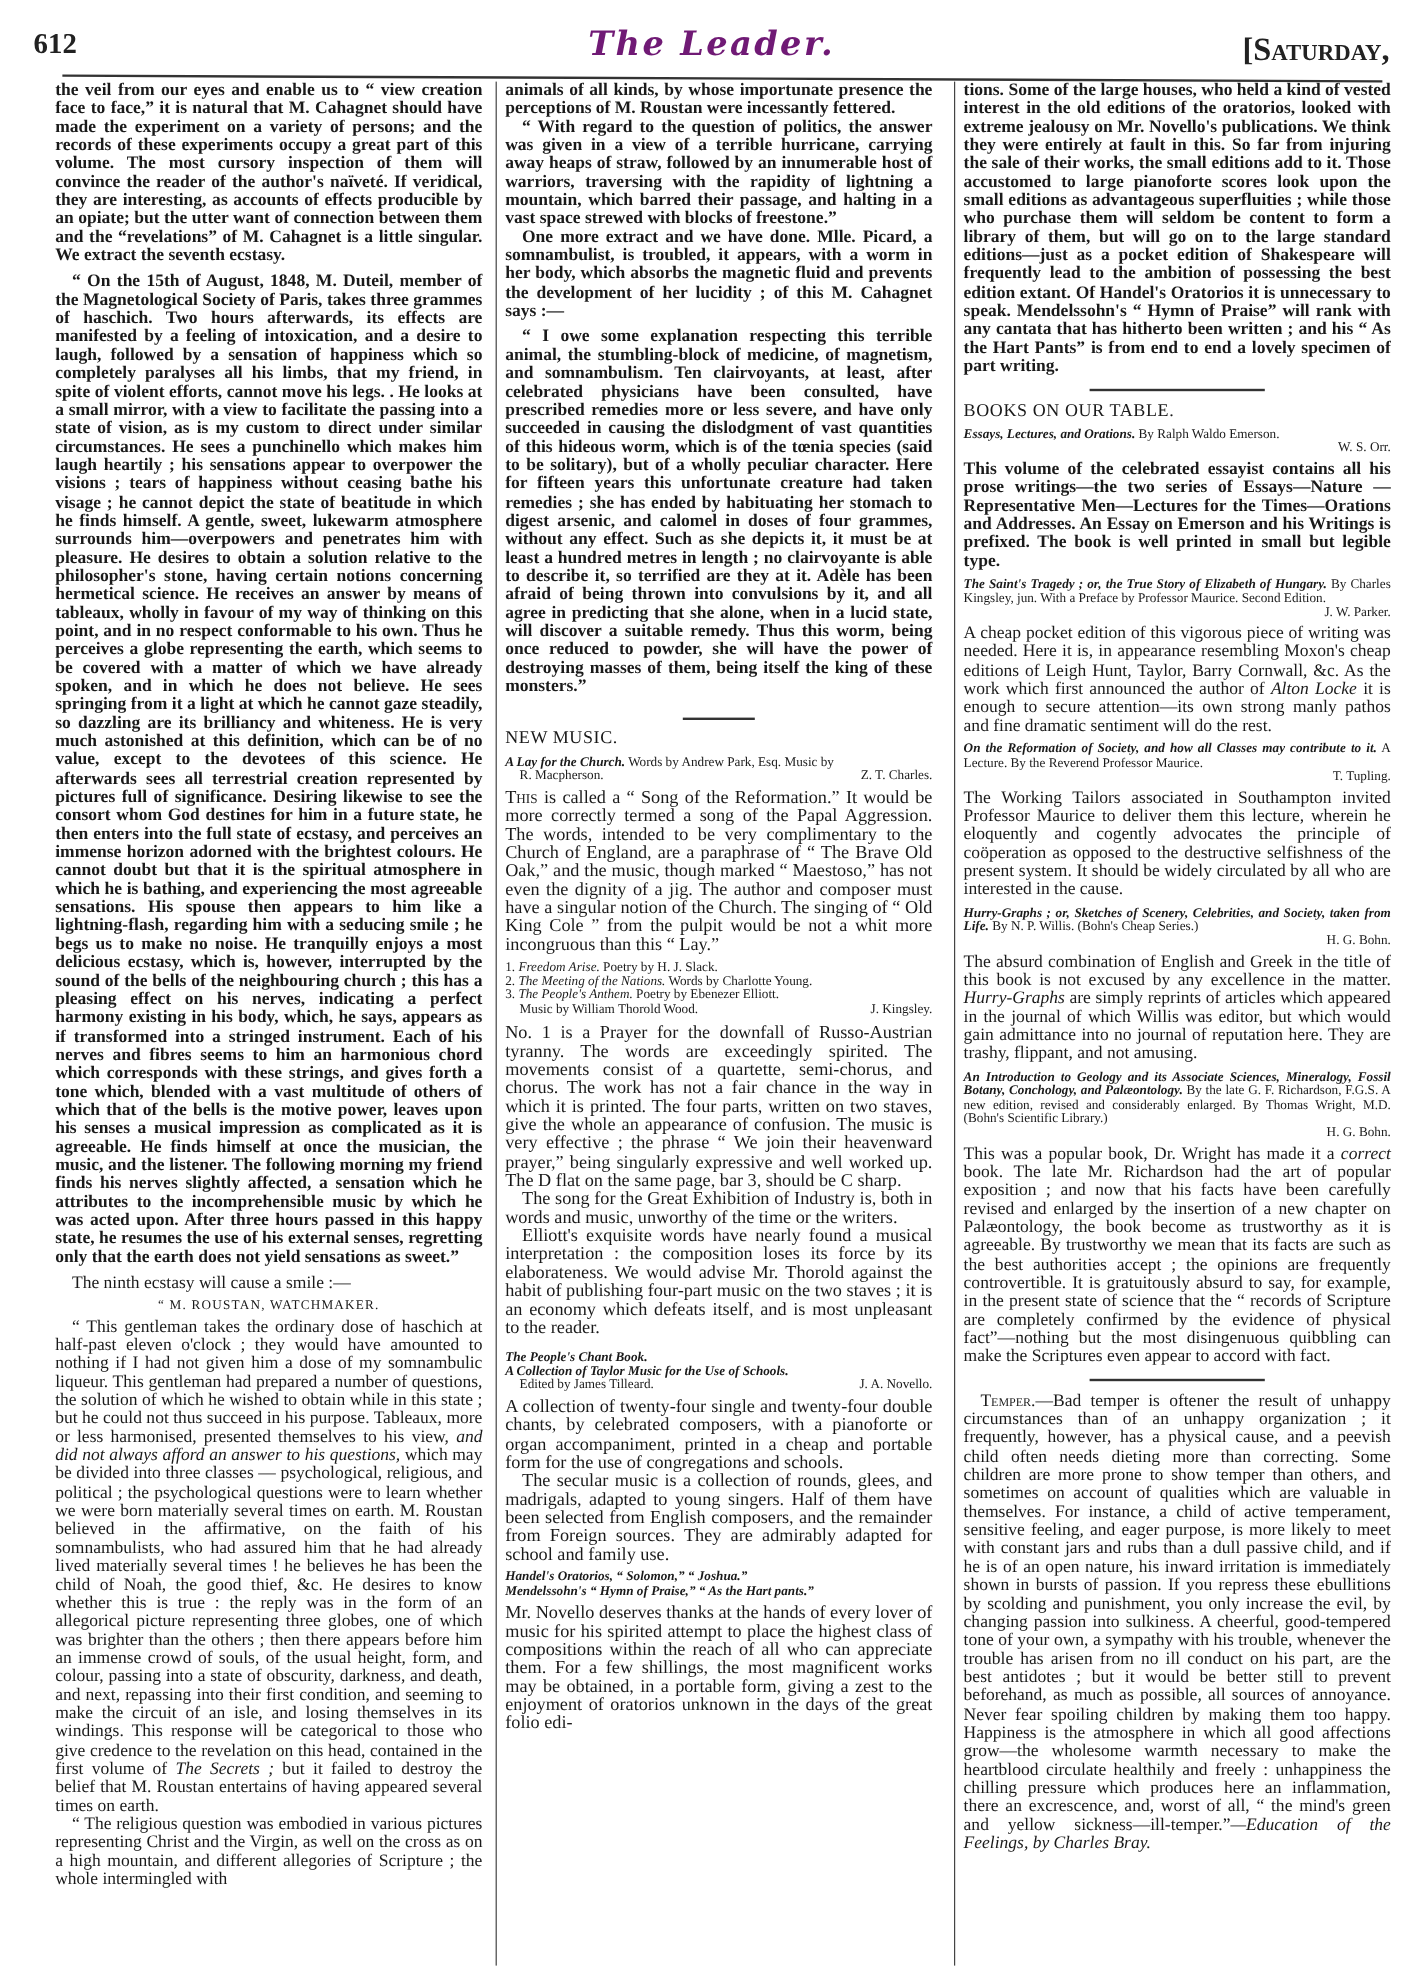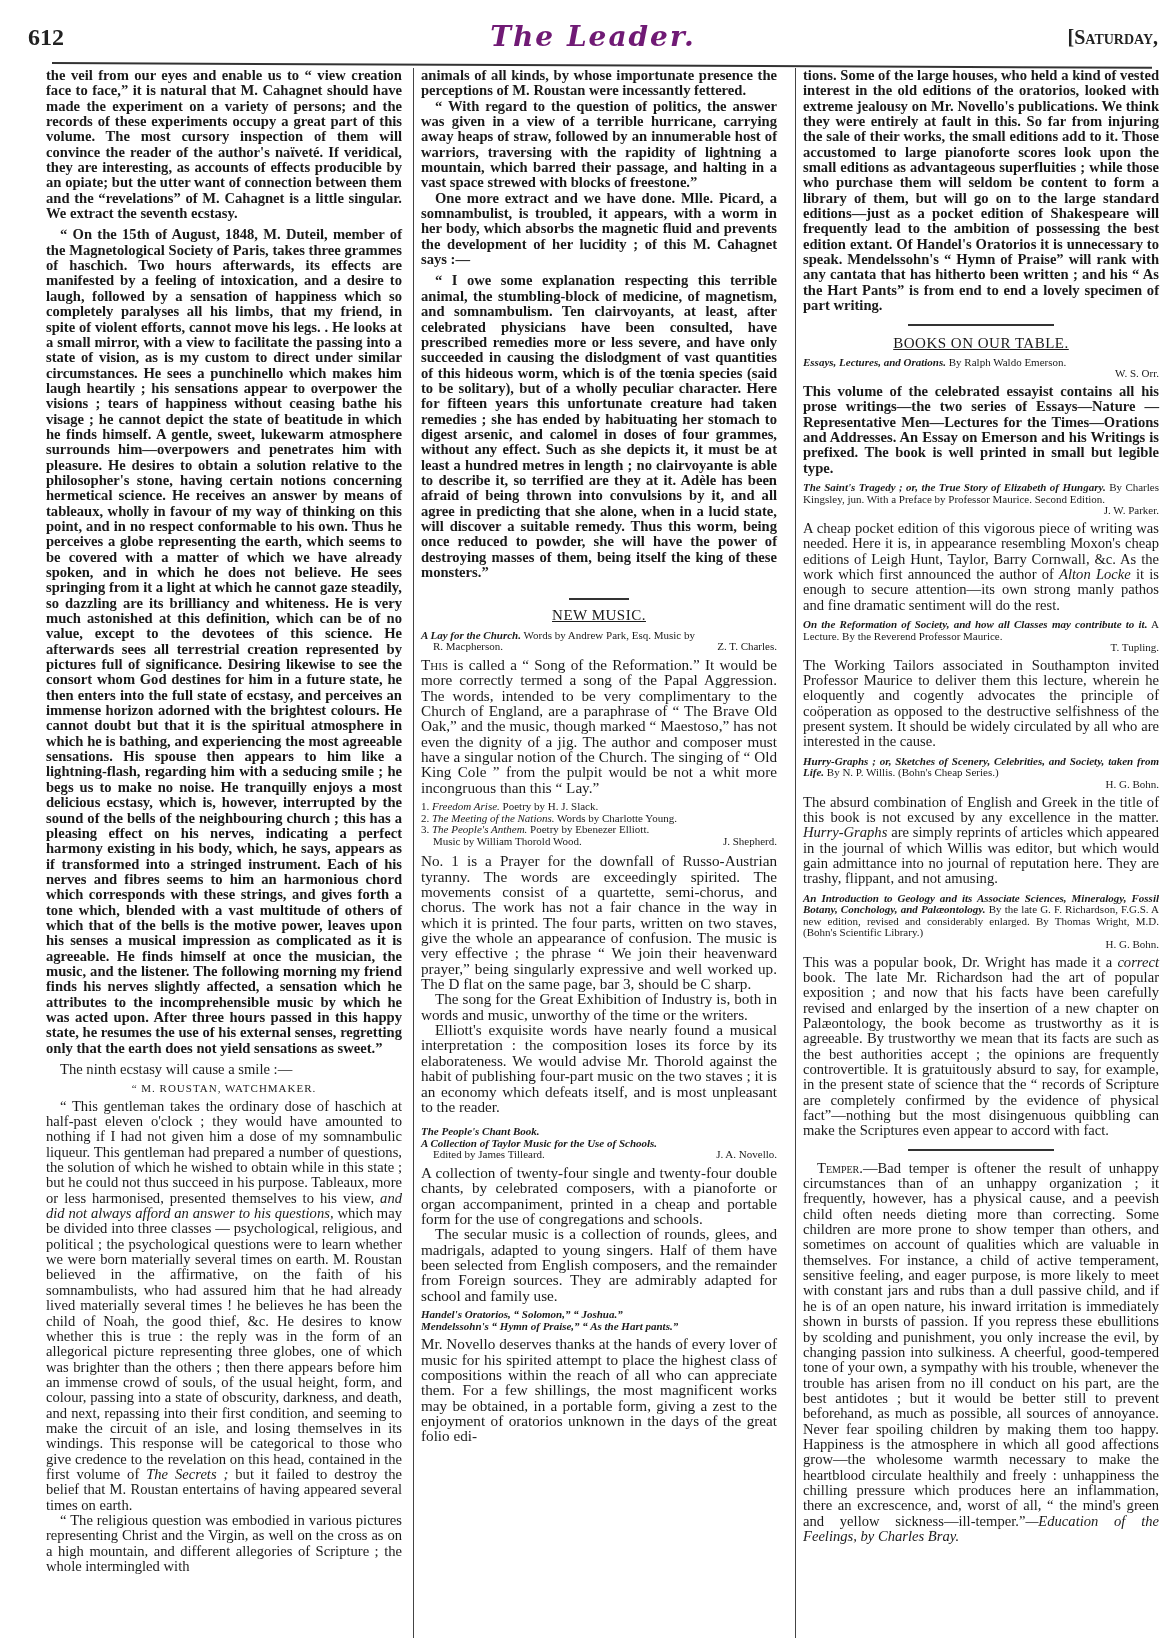--- a/index.html
+++ b/index.html
@@ -16,21 +16,21 @@
     position: absolute; left: 0; top: 4px;
     font-family: "Liberation Serif", serif; font-size: 24px; font-weight: bold; color: #222;
   }
   .paper-title {
     position: absolute; left: 0; right: 0; top: 0; text-align: center;
     font-family: "DejaVu Serif", serif; font-size: 28px; font-weight: bold;
     letter-spacing: 2px; font-style: italic; color: #701a75;
   }
   .issue-day {
     position: absolute; right: 0; top: 6px;
-    font-family: "Liberation Serif", serif; font-size: 20px; font-weight: bold; color: #222;
+    font-family: "Liberation Serif", serif; font-size: 27px; font-weight: bold; color: #222;
     font-variant: small-caps;
   }
   .rule-top {
     position: absolute; left: 52px; top: 62px; width: 1100px; height: 2px; background: #333;
     transform: rotate(0.25deg); transform-origin: left;
   }
   .column {
     position: absolute; top: 68px;
     font-family: "Liberation Serif", serif;
     font-size: 14.6px; line-height: 15.35px; text-align: justify;
@@ -39,21 +39,21 @@
   .col1 { left: 46px; width: 356px; }
   .col2 { left: 421px; width: 356px; }
   .col3 { left: 803px; width: 356px; }
   .col-divider { position: absolute; top: 68px; width: 1px; background: #444; }
   .div1 { left: 413px; height: 1570px; }
   .div2 { left: 795px; height: 1570px; }
   p { margin: 0; text-indent: 14px; }
   p.noindent { text-indent: 0; }
   .bold { font-weight: bold; }
   .section-heading {
-    text-align: center; font-size: 15px; letter-spacing: 0.5px; margin: 6px 0 4px 0; text-decoration: underline;
+    font-size: 15px; letter-spacing: 0.5px; margin: 6px 0 4px 0;
   }
   .small-rule { width: 60px; height: 2px; background: #333; margin: 12px auto 8px auto; }
   .med-rule { width: 146px; height: 2px; background: #333; margin: 10px auto 10px auto; }
   .sub-heading {
     text-align: center; font-size: 11px; letter-spacing: 1px; margin: 4px 0 2px 0; text-transform: uppercase;
   }
   .citation { font-size: 11px; line-height: 11.6px; margin: 6px 0 4px 0; text-indent: 0; }
   .citation .title { font-style: italic; font-weight: bold; }
   .citation .pub { display: block; text-align: right; }
   .citation .cont { padding-left: 12px; display: block; }
@@ -103,21 +103,21 @@
     <div class="citation">
       <span class="title">A Lay for the Church.</span><span> Words by Andrew Park, Esq. Music by</span>
       <span class="cont"><span>R. Macpherson.</span><span style="float:right">Z. T. Charles.</span></span>
     </div>
     <p class="noindent big-first"><span class="smallcaps">This</span><span> is called a “ Song of the Reformation.” It would be more correctly termed a song of the Papal Aggression. The words, intended to be very complimentary to the Church of England, are a paraphrase of “ The Brave Old Oak,” and the music, though marked “ Maestoso,” has not even the dignity of a jig. The author and composer must have a singular notion of the Church. The singing of “ Old King Cole ” from the pulpit would be not a whit more incongruous than this “ Lay.”</span></p>
     <div class="spacer-s"></div>
     <div>
       <div class="list-item"><span>1.</span> <span class="title">Freedom Arise.</span><span> Poetry by H. J. Slack.</span></div>
       <div class="list-item"><span>2.</span> <span class="title">The Meeting of the Nations.</span><span> Words by Charlotte Young.</span></div>
       <div class="list-item"><span>3.</span> <span class="title">The People's Anthem.</span><span> Poetry by Ebenezer Elliott.</span></div>
-      <div class="list-item" style="padding-left:12px"><span>Music by William Thorold Wood.</span><span style="float:right">J. Shepherd.</span></div>
+      <div class="list-item" style="padding-left:12px"><span>Music by William Thorold Wood.</span><span style="float:right">J. Kingsley.</span></div>
     </div>
     <div class="spacer-s"></div>
     <p class="noindent big-first">No. 1 is a Prayer for the downfall of Russo-Austrian tyranny. The words are exceedingly spirited. The movements consist of a quartette, semi-chorus, and chorus. The work has not a fair chance in the way in which it is printed. The four parts, written on two staves, give the whole an appearance of confusion. The music is very effective ; the phrase “ We join their heavenward prayer,” being singularly expressive and well worked up. The D flat on the same page, bar 3, should be C sharp.</p>
     <p class="big-first">The song for the Great Exhibition of Industry is, both in words and music, unworthy of the time or the writers.</p>
     <p class="big-first">Elliott's exquisite words have nearly found a musical interpretation : the composition loses its force by its elaborateness. We would advise Mr. Thorold against the habit of publishing four-part music on the two staves ; it is an economy which defeats itself, and is most unpleasant to the reader.</p>
     <div class="spacer-s"></div>
     <div class="citation">
       <span class="title" style="display:block">The People's Chant Book.</span>
       <span class="title" style="display:block">A Collection of Taylor Music for the Use of Schools.</span>
       <span class="cont"><span>Edited by James Tilleard.</span><span style="float:right">J. A. Novello.</span></span>

